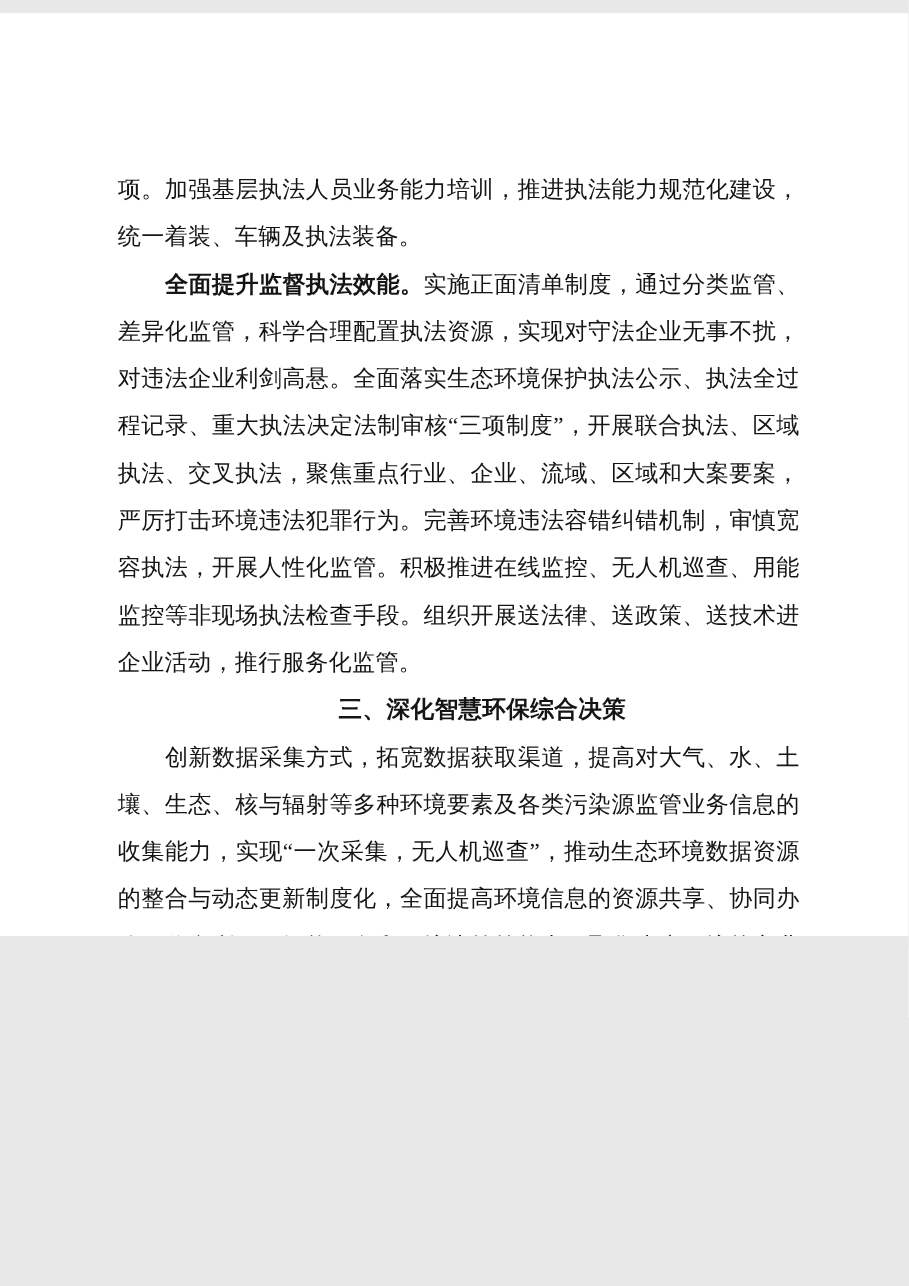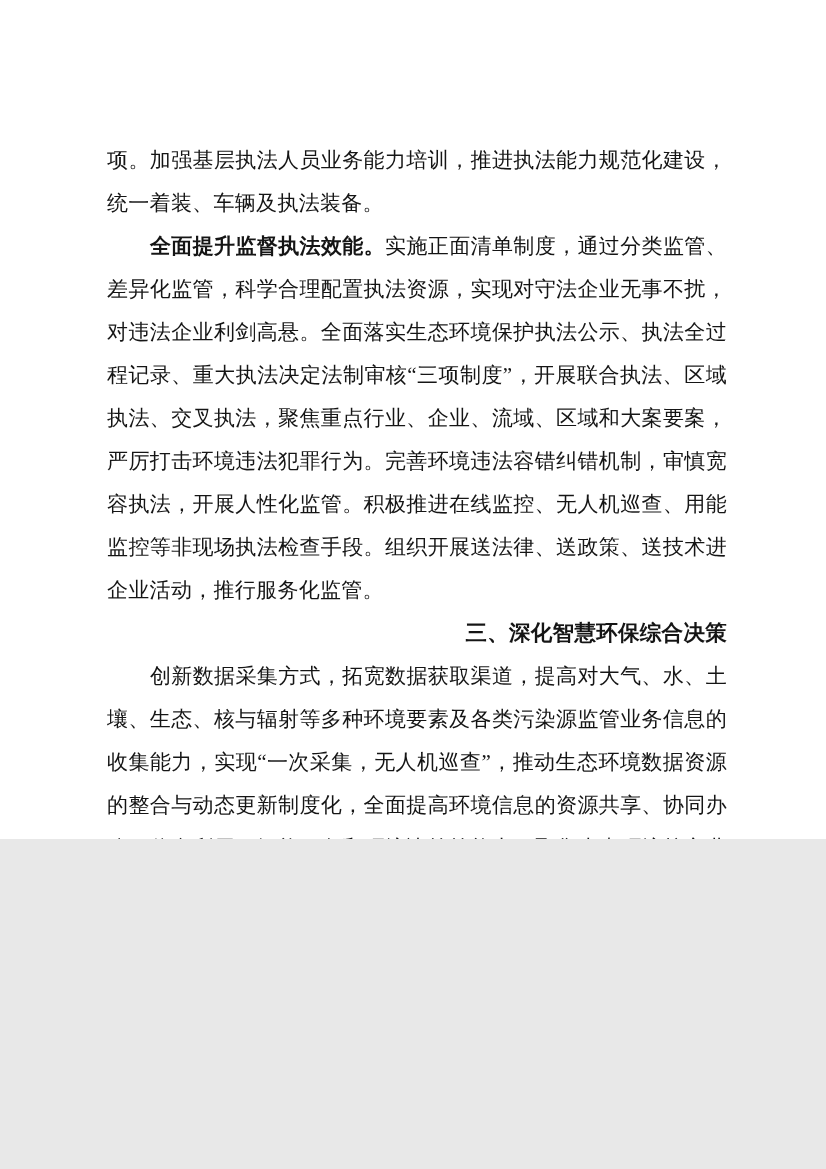--- a/index.html
+++ b/index.html
@@ -4,21 +4,21 @@
 <style>
   html, body {
     margin: 0;
     padding: 0;
     background: #e8e8e8;
   }
   .page {
     position: relative;
     width: 826px;
     height: 839px;
-    margin: 0 auto;
+    margin: 12px auto;
     background: #ffffff;
     overflow: hidden;
     font-family: "Liberation Serif", "DejaVu Serif", serif;
     color: #151515;
   }
   .text-block {
     position: absolute;
     left: 107px;
     top: 139px;
     width: 620px;
@@ -39,21 +39,21 @@
     font-family: Liberation Serif, serif;
   }
   .section-heading {
     margin: 0;
     padding: 0;
     font-size: 21.5px;
     line-height: 43px;
     text-indent: 43px;
     font-weight: 700;
     font-family: "Liberation Sans", "DejaVu Sans", sans-serif;
-    text-align: right;
+    text-align: center;
   }
   .page-footer {
     position: absolute;
     top: 1092px;
     right: 100px;
     font-size: 26px;
     line-height: 24px;
     color: #242424;
     word-spacing: 7px;
     font-family: Liberation Serif, serif;

